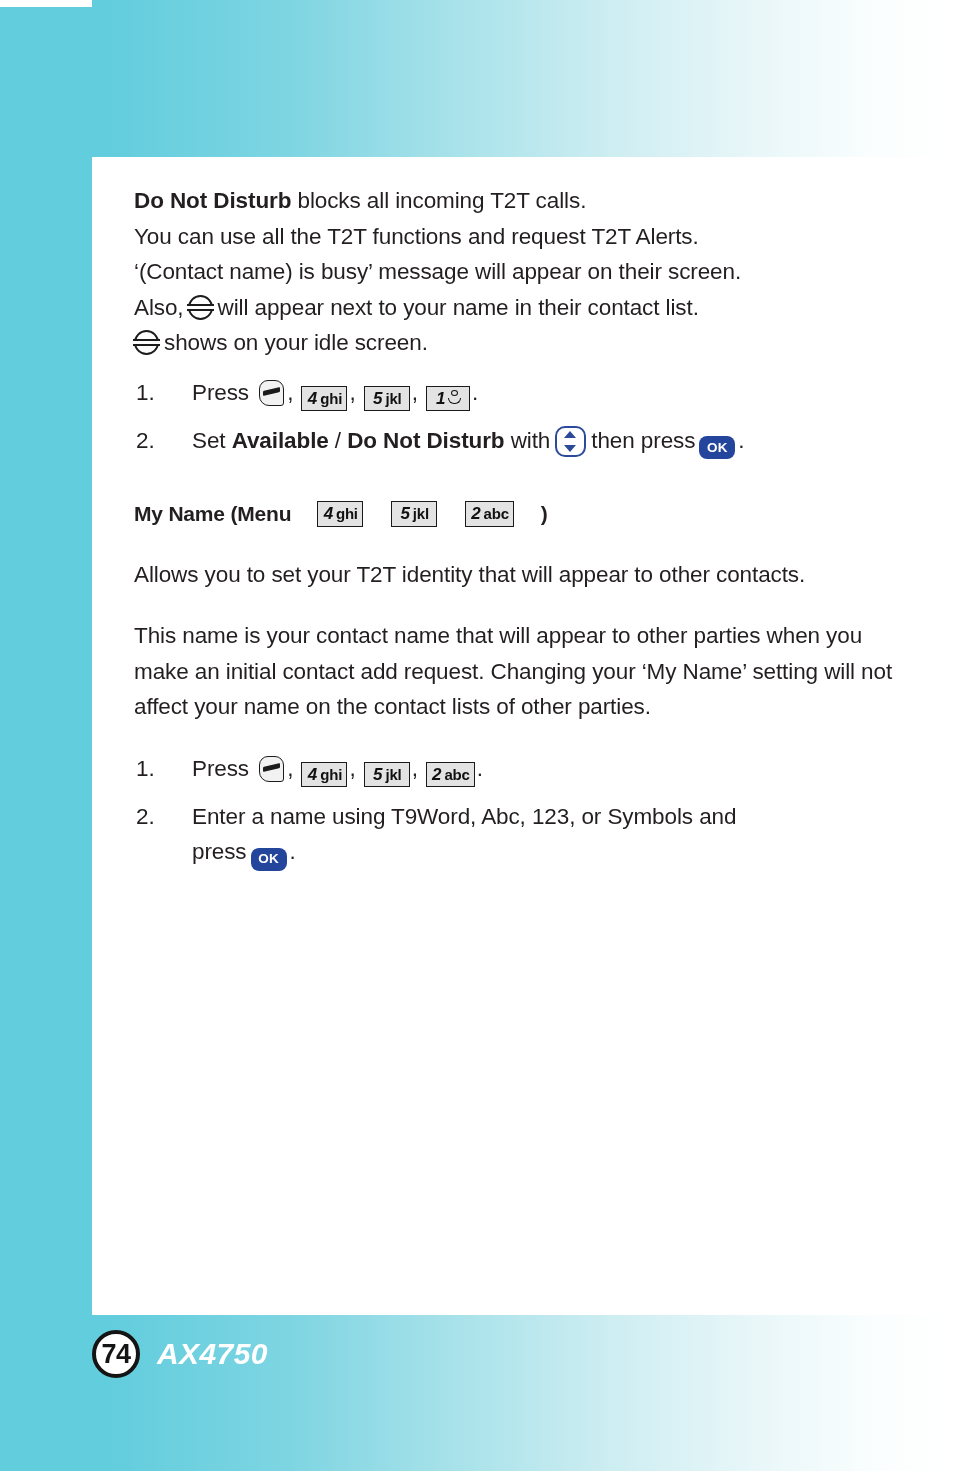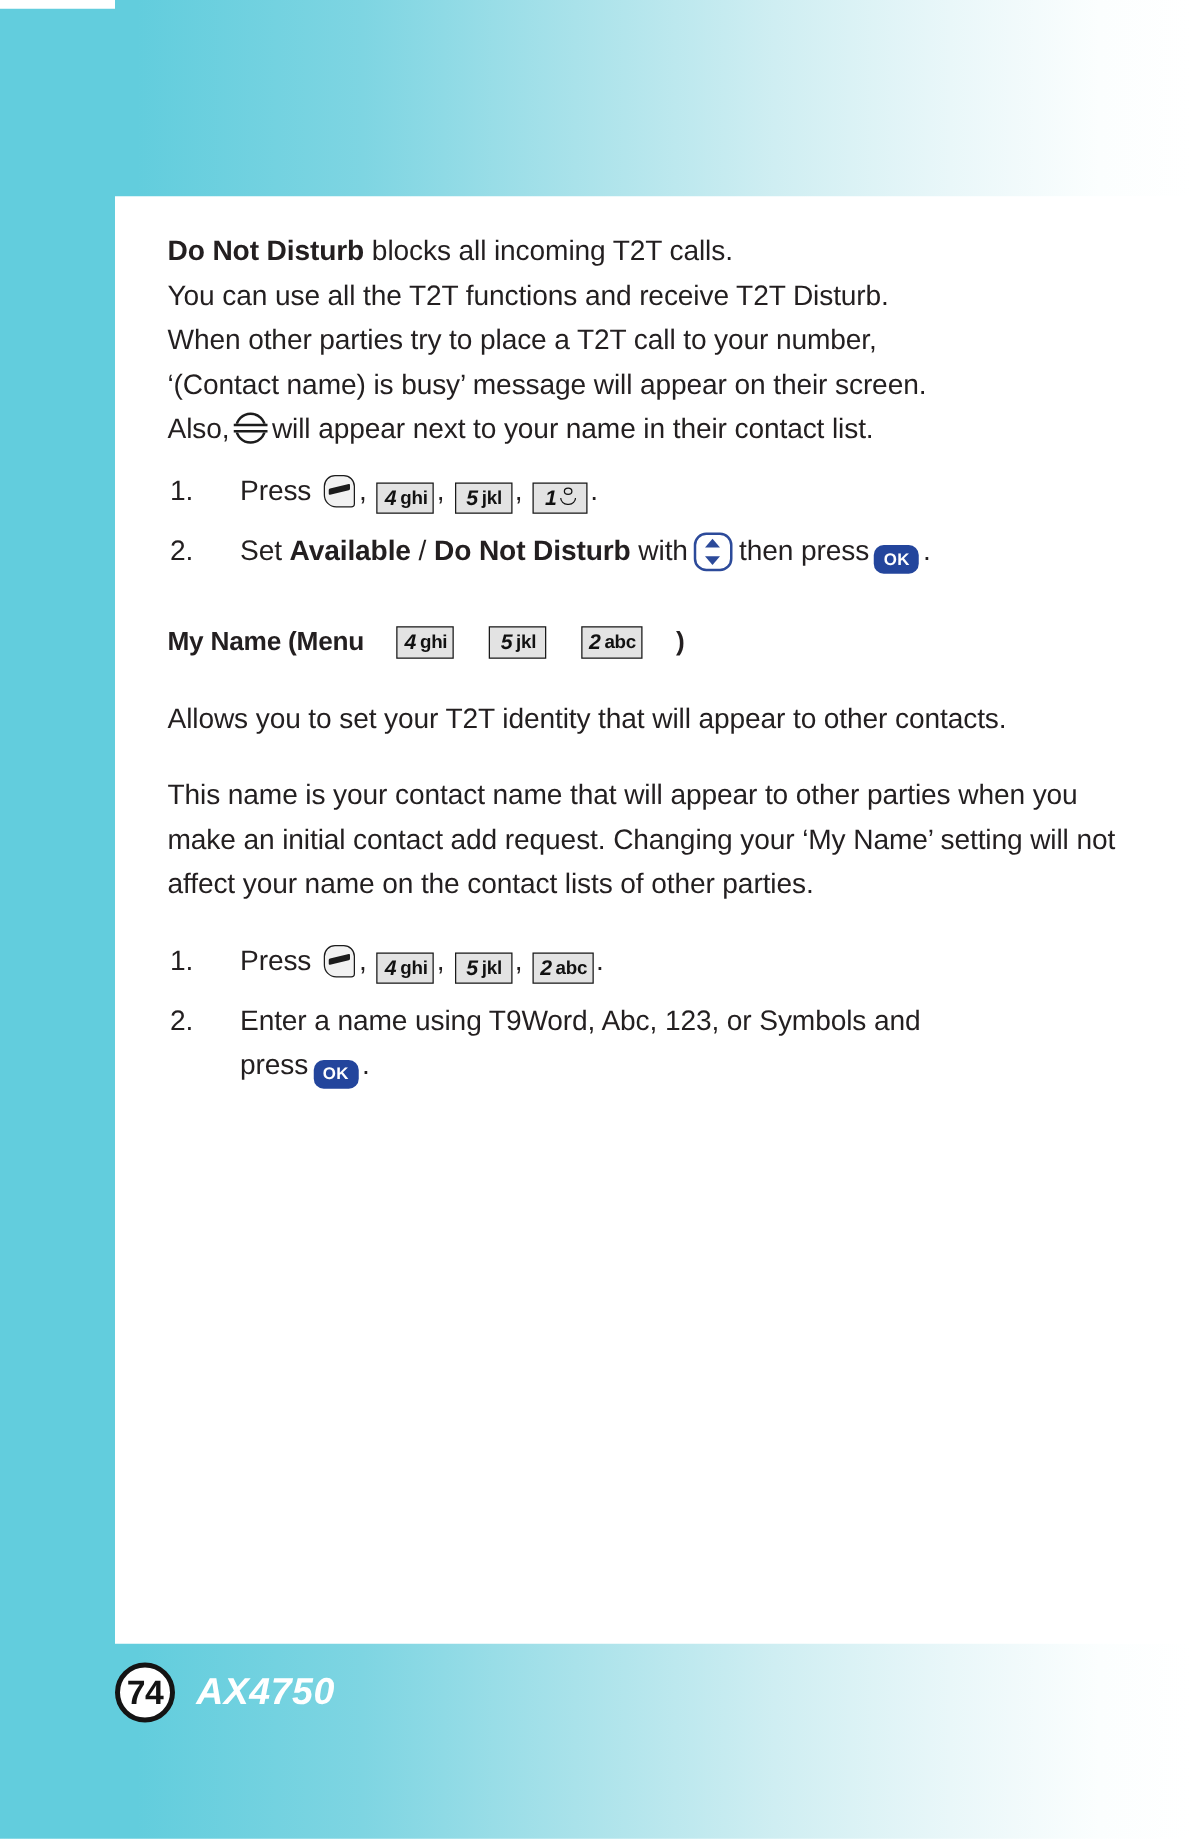--- a/index.html
+++ b/index.html
@@ -324,26 +324,26 @@
 <body>
 
 <div id="page">
 
   <div id="top-notch"></div>
 
   <div id="content-panel">
     <div class="body-area">
 
       <p class="para intro"><span class="b">Do Not Disturb</span><span> blocks all incoming T2T calls.</span></p>
-      <p class="para">You can use all the T2T functions and receive T2T Disturb.</p>
-      <p class="para">When other parties try to place a T2T call to your number,</p>
+      <p class="para">You can use all the T2T functions and request T2T Alerts.</p>
       <p class="para">‘(Contact name) is busy’ message will appear on their screen.</p>
 
       <p class="para"><span>Also,</span><span class="dndicon"><span class="ring"></span><span class="bar"></span></span><span>will appear next to your name in their contact list.</span></p>
 
+      <p class="para"><span class="dndicon" style="margin-left:0;"><span class="ring"></span><span class="bar"></span></span><span>shows on your idle screen.</span></p>
 
       <div class="gap-sm"></div>
 
       <ol class="steps">
         <li>
           <span class="num">1.</span>
           <span class="nowrap"><span>Press</span>
           <span class="sendkey"><span class="shell"></span><span class="slash"></span></span>,
           <span class="keycap">
                 <span class="kd">4</span>

